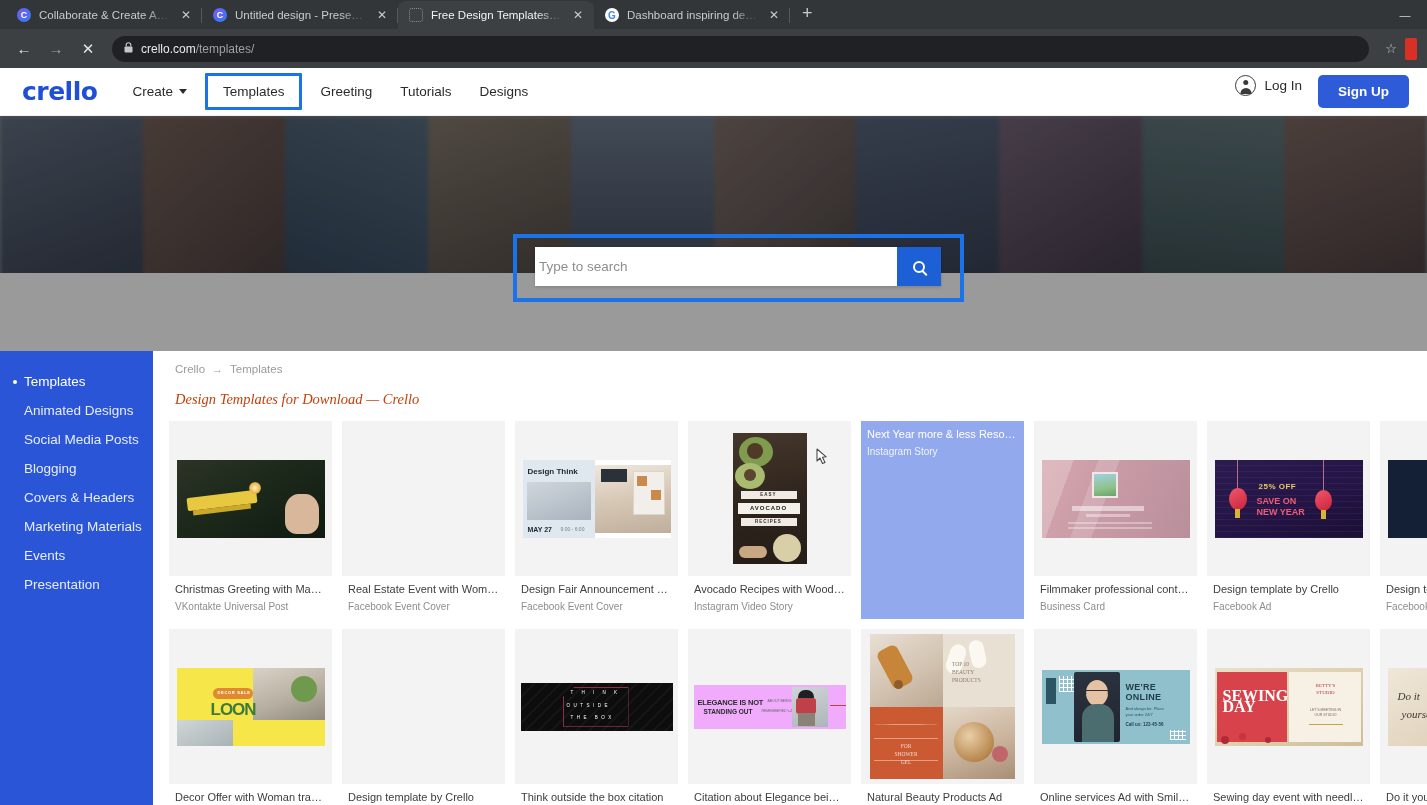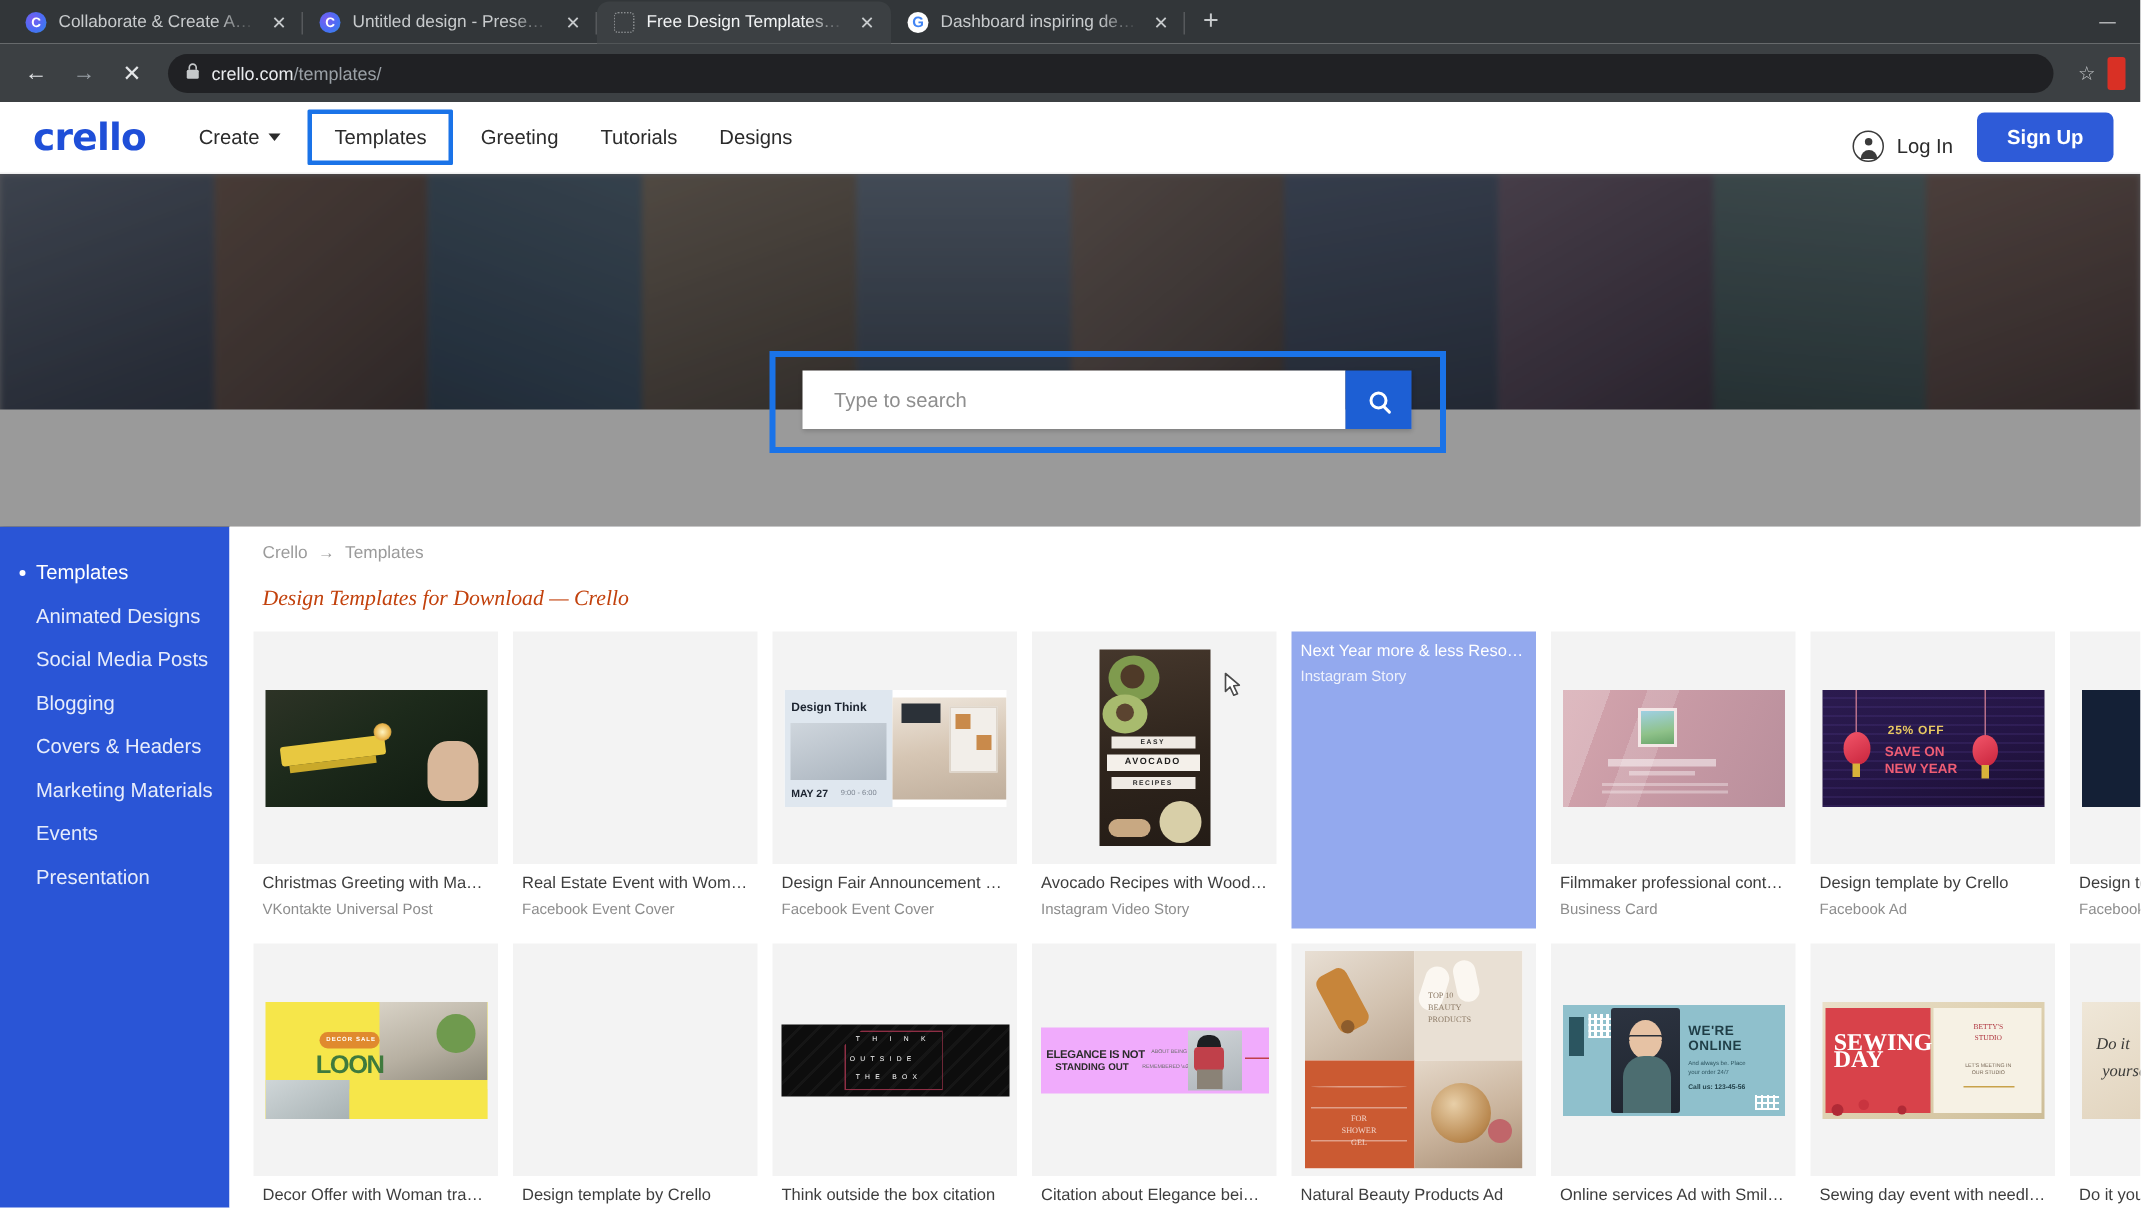--- a/index.html
+++ b/index.html
@@ -176,21 +176,21 @@
   .caret {
     width: 0; height: 0;
     border-left: 4px solid transparent;
     border-right: 4px solid transparent;
     border-top: 5px solid #2b2b2b;
     display: inline-block;
   }
   .header-right {
     margin-left: auto;
     display: flex;
-    align-items: flex-end;
+    align-items: flex-start;
     gap: 16px;
   }
   .login-link {
     display: flex; align-items: center; gap: 8px;
     font-size: 13.5px; color: #2b2b2b;
   }
   .avatar-circle {
     width: 21px; height: 21px;
     border: 1.6px solid #3a3a3a;
     border-radius: 50%;
@@ -267,21 +267,21 @@
     left: 535px; top: 247px;
     width: 406px; height: 39px;
     display: flex;
     z-index: 5;
     box-shadow: 0 1px 3px rgba(0,0,0,0.18);
   }
   .search-input {
     flex: 1 1 auto;
     border: none;
     background: #fff;
-    padding: 0 21px;
+    padding: 0 4px;
     font-size: 13.5px;
     color: #333;
     outline: none;
     font-family: "Liberation Sans", sans-serif;
   }
   .search-input::placeholder { color: #8e8e8e; }
   .search-btn {
     width: 44px;
     background: #1d5fd4;
     border: none;

